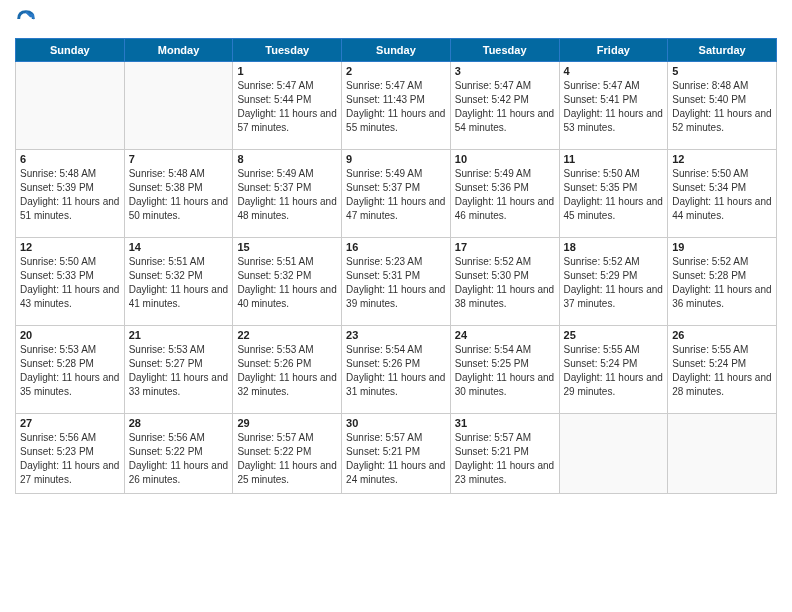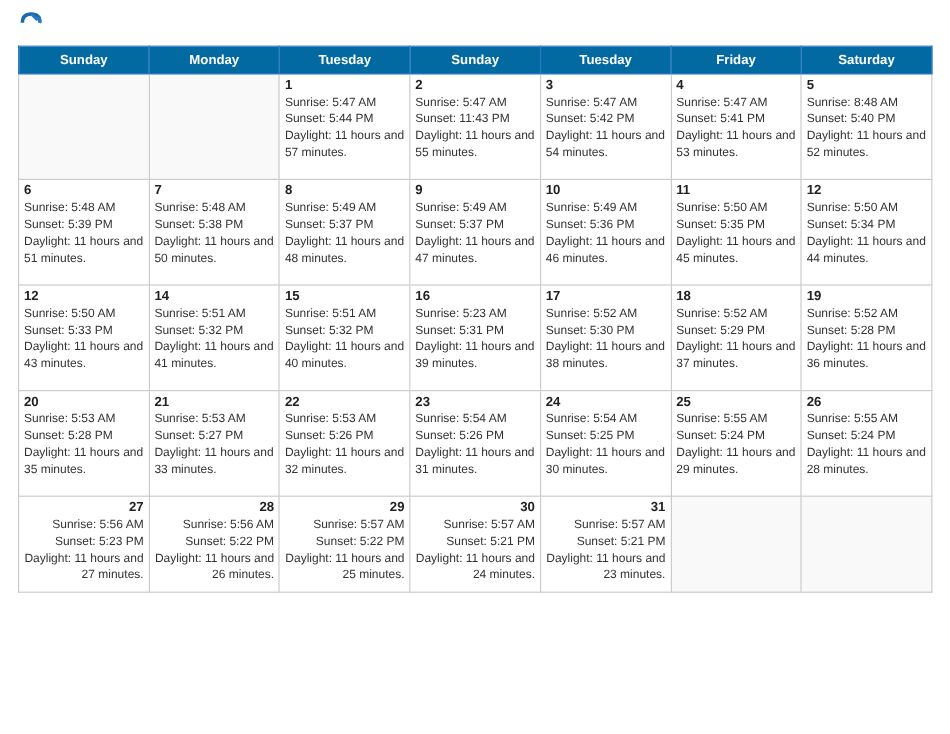--- a/index.html
+++ b/index.html
@@ -72,21 +72,20 @@
       padding: 3px 4px;
       width: calc(100% / 7);
       height: 88px;
       background: #fff;
     }
     .calendar td.empty {
       background: #f9f9f9;
     }
     .calendar tr:last-child td {
       height: 80px;
-      text-align: right;
     }
     .day-number {
       font-size: 11px;
       font-weight: bold;
       color: #222;
       margin-bottom: 2px;
     }
     .day-info {
       font-size: 10px;
       color: #333;

